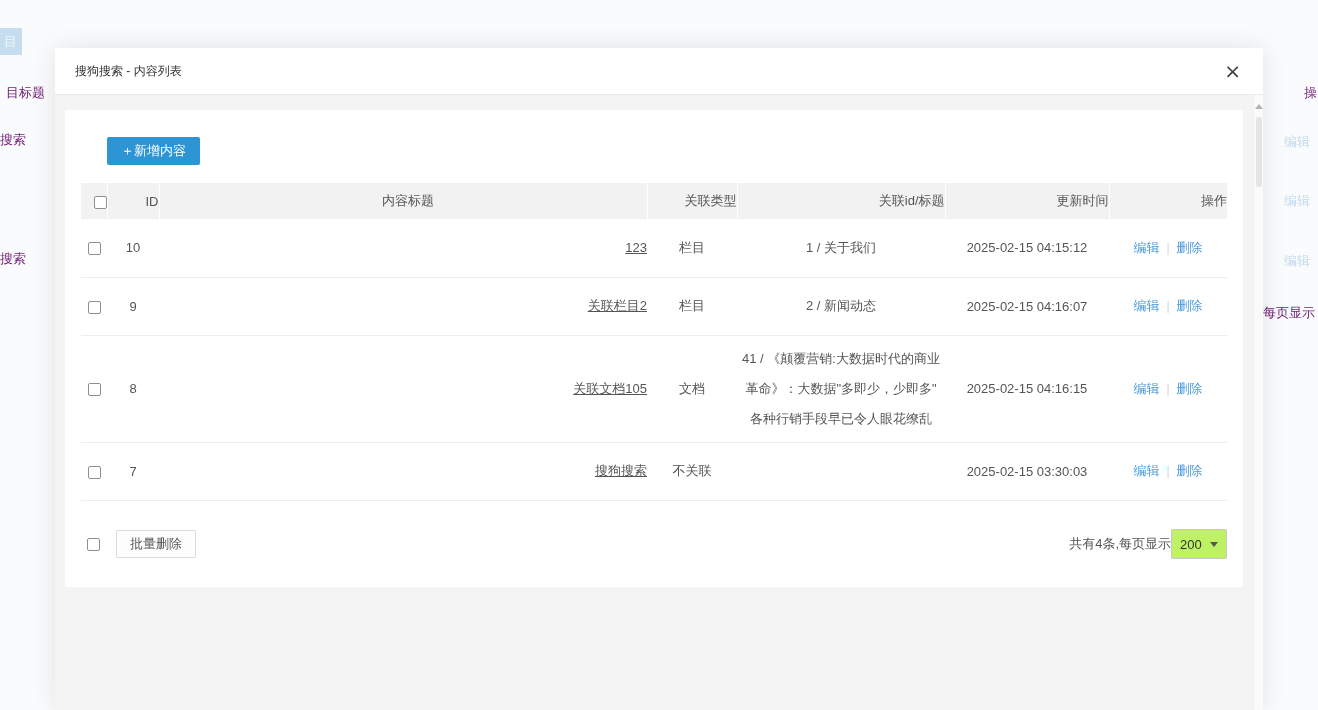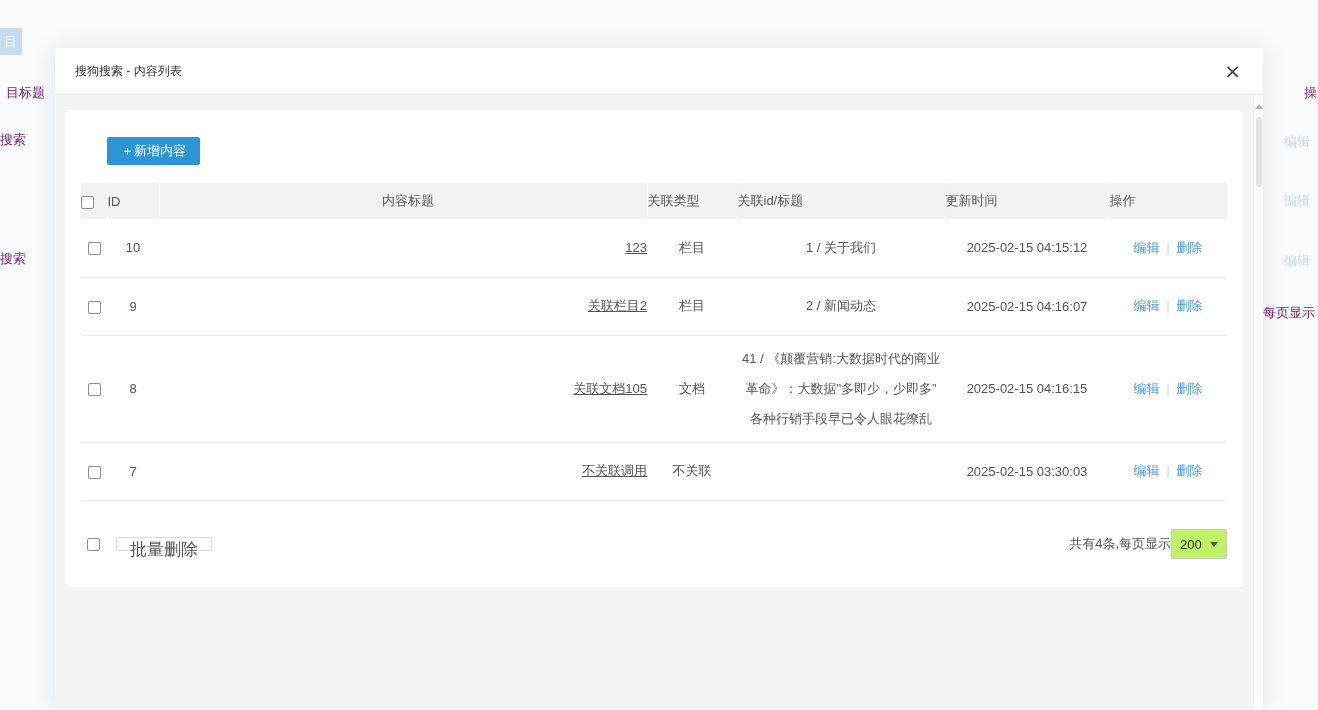--- a/index.html
+++ b/index.html
@@ -70,21 +70,21 @@
   }
 
   
   table.content-table {
     position: absolute; left: 16px; top: 73px; width: 1146px;
     border-collapse: collapse; table-layout: fixed;
     font-size: 13px; color: #555;
   }
   .content-table th {
     background: #f2f2f2; height: 36px; font-weight: normal; color: #555;
-    border-right: 1px solid #fff; text-align: left;
+    border-right: 1px solid #fff; text-align: right;
   }
   .content-table th:last-child { border-right: none; }
   .content-table th.al { text-align: center; padding-left: 10px; }
   .content-table td {
     height: 58px; border-bottom: 1px solid #ededed; text-align: center;
     vertical-align: middle; background: #fff;
   }
   .content-table td.al { text-align: right; padding-left: 10px; text-decoration: underline; }
   .content-table td.rel-cell { line-height: 30px; padding: 8px 4px; }
   .checkbox {
@@ -94,21 +94,21 @@
   a.action-link { color: #4a9ada; text-decoration: none; cursor: pointer; }
   .action-sep { color: #d5d5d5; margin: 0 7px; font-size: 12px; }
 
   
   .panel-footer {
     position: absolute; left: 16px; right: 16px; top: 405px; height: 58px;
     display: flex; align-items: center;
   }
   .btn-batch {
     margin-left: 16px; background: #fdfdfd; border: 1px solid #dcdcdc;
-    color: #555; font-size: 17px; padding: 0 13px; height: 14px; cursor: pointer;
+    color: #555; font-size: 13px; padding: 0 13px; height: 28px; cursor: pointer;
     font-family: inherit; border-radius: 1px;
   }
   .footer-right { margin-left: auto; display: flex; align-items: center; }
   .summary-text { font-size: 13px; color: #555; }
   .page-size {
     width: 56px; height: 30px; border: 1px solid #c8c8c8; background: #bef264;
     border-radius: 2px; display: flex; align-items: center; justify-content: space-between;
     padding: 0 8px; cursor: pointer; font-size: 13px; color: #333;
   }
   .chevron-down {
@@ -195,21 +195,21 @@
           <td class="rel-cell">41 / 《颠覆营销:大数据时代的商业革命》：大数据"多即少，少即多" 各种行销手段早已令人眼花缭乱</td>
           <td>2025-02-15 04:16:15</td>
           <td>
             <a class="action-link">编辑</a><span class="action-sep">|</span><a class="action-link">删除</a>
           </td>
         </tr>
 
         <tr>
           <td><span class="checkbox"></span></td>
           <td>7</td>
-          <td class="al">不关联调用</td>
+          <td class="al">搜狗搜索</td>
           <td>不关联</td>
           <td class="rel-cell"></td>
           <td>2025-02-15 03:30:03</td>
           <td>
             <a class="action-link">编辑</a><span class="action-sep">|</span><a class="action-link">删除</a>
           </td>
         </tr>
       </tbody>
       </table>
 

